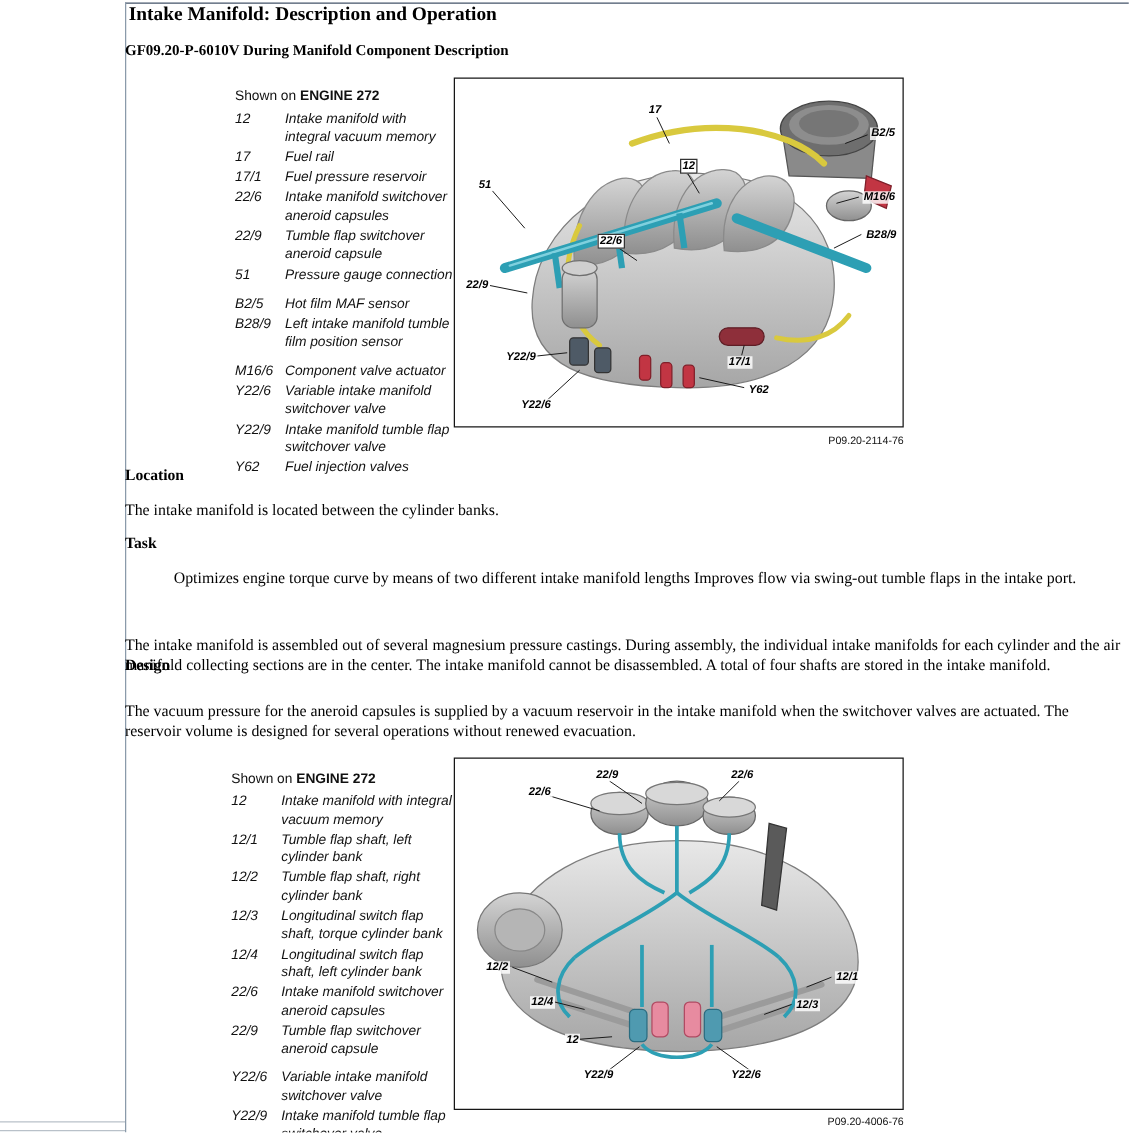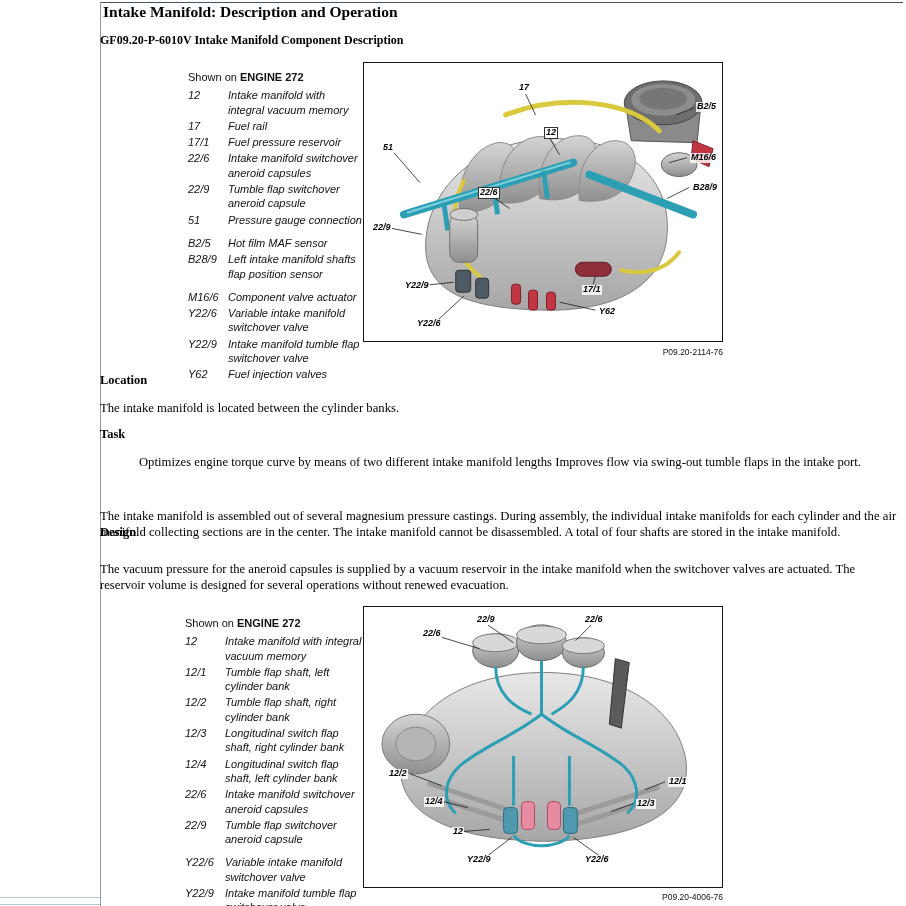--- a/index.html
+++ b/index.html
@@ -47,21 +47,21 @@
 <body>
 
 <div>
 
   <div class="rule-top"></div>
   <div class="rule-left"></div>
   <div class="rule-bot-a"></div>
   <div class="rule-bot-b"></div>
 
   <h1 class="page-title">Intake Manifold: Description and Operation</h1>
-  <h2 class="page-subtitle">GF09.20-P-6010V Intake Manifold Component Description</h2>
+  <h2 class="page-subtitle">GF09.20-P-6010V During Manifold Component Description</h2>
 
   <section class="legend" id="legend-block-1">
     <div class="legend-title">
       <span>Shown on</span>
       <span class="engine">ENGINE 272</span>
     </div>
     <div>
         <div class="lrow">
           <span class="lkey">12</span>
           <span class="ldesc">Intake manifold with integral vacuum memory</span>
@@ -85,21 +85,21 @@
         <div class="lrow">
           <span class="lkey">51</span>
           <span class="ldesc">Pressure gauge connection</span>
         </div>
         <div class="lrow gap">
           <span class="lkey">B2/5</span>
           <span class="ldesc">Hot film MAF sensor</span>
         </div>
         <div class="lrow">
           <span class="lkey">B28/9</span>
-          <span class="ldesc">Left intake manifold shafts flap position sensor</span>
+          <span class="ldesc">Left intake manifold tumble film position sensor</span>
         </div>
         <div class="lrow gap">
           <span class="lkey">M16/6</span>
           <span class="ldesc">Component valve actuator</span>
         </div>
         <div class="lrow">
           <span class="lkey">Y22/6</span>
           <span class="ldesc">Variable intake manifold switchover valve</span>
         </div>
         <div class="lrow">
@@ -222,21 +222,21 @@
         <div class="lrow">
           <span class="lkey">12/1</span>
           <span class="ldesc">Tumble flap shaft, left cylinder bank</span>
         </div>
         <div class="lrow">
           <span class="lkey">12/2</span>
           <span class="ldesc">Tumble flap shaft, right cylinder bank</span>
         </div>
         <div class="lrow">
           <span class="lkey">12/3</span>
-          <span class="ldesc">Longitudinal switch flap shaft, right cylinder bank</span>
+          <span class="ldesc">Longitudinal switch flap shaft, torque cylinder bank</span>
         </div>
         <div class="lrow">
           <span class="lkey">12/4</span>
           <span class="ldesc">Longitudinal switch flap shaft, left cylinder bank</span>
         </div>
         <div class="lrow">
           <span class="lkey">22/6</span>
           <span class="ldesc">Intake manifold switchover aneroid capsules</span>
         </div>
         <div class="lrow">

